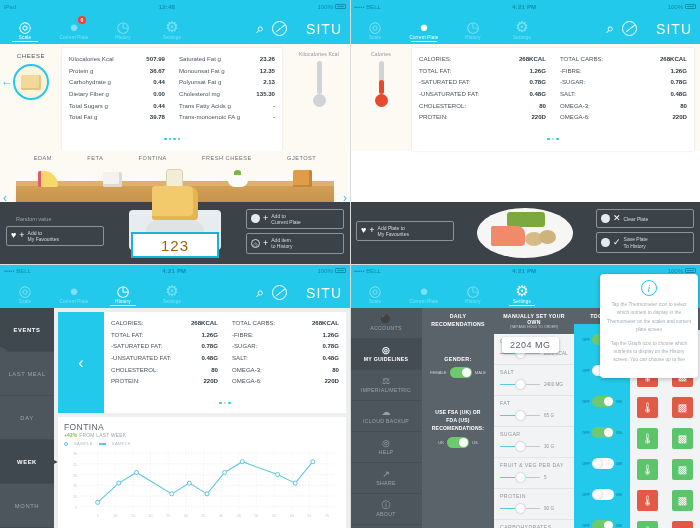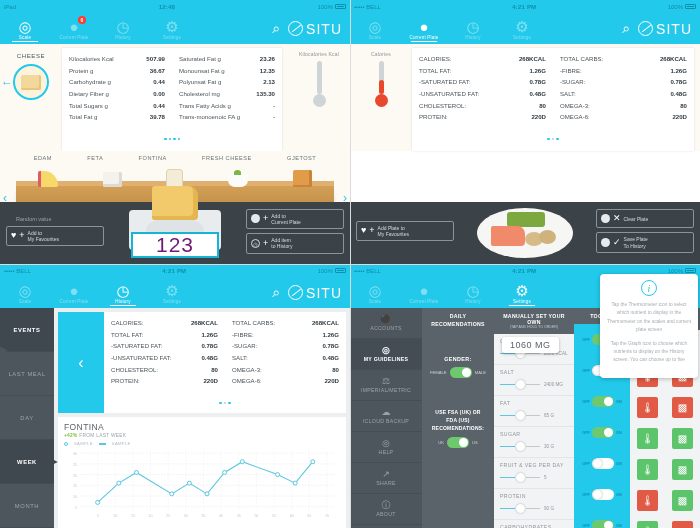--- a/index.html
+++ b/index.html
@@ -31,21 +31,21 @@
   .navitem .ic { display:block; height: 17px; line-height:17px; font-size: 15px; }
   .navitem .lb { font-size: 4.5px; letter-spacing: .2px; display:block; }
   .navitem.active::after { content:""; position:absolute; left:4px; right:4px; bottom:-2px; height:1.5px; background:#fff; }
   .badge {
     position:absolute; top:-1px; right:5px; background:#ff3b30; color:#fff;
     font-size:5px; width:8px; height:8px; border-radius:50%;
     display:flex; align-items:center; justify-content:center; font-weight:bold;
   }
   .navright { margin-left:auto; display:flex; align-items:center; gap:8px; color:#fff; }
   .navright .srch { font-size: 14px; }
-  .logo { display:flex; align-items:center; gap:3px; }
+  .logo { display:flex; align-items:center; gap:19px; }
   .logo .ring { width:15px; height:15px; border:1.4px solid #fff; border-radius:50%; position:relative; }
   .logo .ring::after { content:""; position:absolute; left:2px; top:6px; width:11px; height:1.2px; background:#fff; transform:rotate(-38deg); }
   .logo .txt { font-size:14px; letter-spacing:1px; color:#fff; }
 
   
   .nutwrap { background:#fdfaf3; display:flex; padding:4px 0 0 0; }
   .thermo-col { width:62px; text-align:center; padding-top:3px; }
   .thermo-col .lbl { font-size:5px; color:#8d949a; letter-spacing:.2px; }
   .thermo { margin: 4px auto 0; width:13px; position:relative; height:46px; }
   .thermo .stem { position:absolute; left:4px; top:0; width:5px; height:33px; background:#cfd4d7; border-radius:3px; }
@@ -96,21 +96,21 @@
   .dbtn .g { font-size:9px; color:#fff; }
   .dbtn .circ { width:9px; height:9px; border-radius:50%; background:#e6eaec; flex:none; }
   .dbtn .circo { width:9px; height:9px; border-radius:50%; border:1px solid #d5dadd; flex:none; font-size:5px; text-align:center; line-height:8px;}
   .scale-mid { flex:1; position:relative; height:100%; }
   .scale-plate { position:absolute; left:50%; transform:translateX(-50%); top:8px; width:92px; height:40px; background:#e9ecee; border-radius:4px; }
   .scale-plate::after{content:"";position:absolute;left:17px;top:7px;width:58px;height:26px;background:#dfe3e6;border-radius:50%;}
   .cheese-big { position:absolute; left:50%; transform:translateX(-50%); top:-16px; width:46px; height:34px;
     background:#f2c96b; border-radius:3px 10px 4px 3px; box-shadow: inset -5px -4px 0 #e3b650; }
   .readout { position:absolute; left:50%; transform:translateX(-50%); bottom:6px; width:88px; height:26px;
     background:#fff; border:2px solid #16b5d6; display:flex; align-items:center; justify-content:center; }
-  .readout span { font-size:21px; color:#701a75; letter-spacing:1px; }
+  .readout span { font-size:15px; color:#a16207; letter-spacing:1px; }
   .plate-img { position:absolute; left:50%; transform:translateX(-50%); top:6px; width:96px; height:50px; background:#f6f6f4; border-radius:50%; }
   .plate-img .salmon{position:absolute;left:14px;top:18px;width:34px;height:20px;background:#f08a6a;border-radius:2px 8px 4px 2px;}
   .plate-img .asp{position:absolute;left:30px;top:4px;width:38px;height:15px;background:#7da83f;border-radius:3px;}
   .plate-img .pot1{position:absolute;left:48px;top:24px;width:18px;height:14px;background:#d6bb86;border-radius:50%;}
   .plate-img .pot2{position:absolute;left:62px;top:22px;width:17px;height:14px;background:#cfb37c;border-radius:50%;}
 
   
   .hist { display:flex; height:220px; }
   .lrail { width:60px; background:#4d565d; color:#9aa3a9; }
   .lrail div { height:44px; display:flex; align-items:center; justify-content:center; font-size:5.8px; letter-spacing:.6px; border-bottom:1px solid #444d54; position:relative;}
@@ -921,19 +921,19 @@
               </div>
             </div>
         </div>
       </div>
 
       <div class="tooltip">
         <div class="i">i</div>
         <p>Tap the Thermometer icon to select which nutrient to display in the Thermometer on the scales and current plate screen</p>
         <p>Tap the Graph icon to choose which nutrients to display on the History screen. You can choose up to five</p>
       </div>
-      <div style="position:absolute;left:152px;top:73px;background:#fff;border-radius:3px;padding:3px 8px;box-shadow:0 1px 3px rgba(0,0,0,.3);font-size:9px;color:#5a636a;letter-spacing:.5px;"><span>1060 MG</span></div>
+      <div style="position:absolute;left:152px;top:73px;background:#fff;border-radius:3px;padding:3px 8px;box-shadow:0 1px 3px rgba(0,0,0,.3);font-size:9px;color:#5a636a;letter-spacing:.5px;"><span>2204 MG</span></div>
     </div>
   </div>
 
   <div class="vsep"></div>
   <div class="hsep"></div>
 </div>
 
 </body></html>

